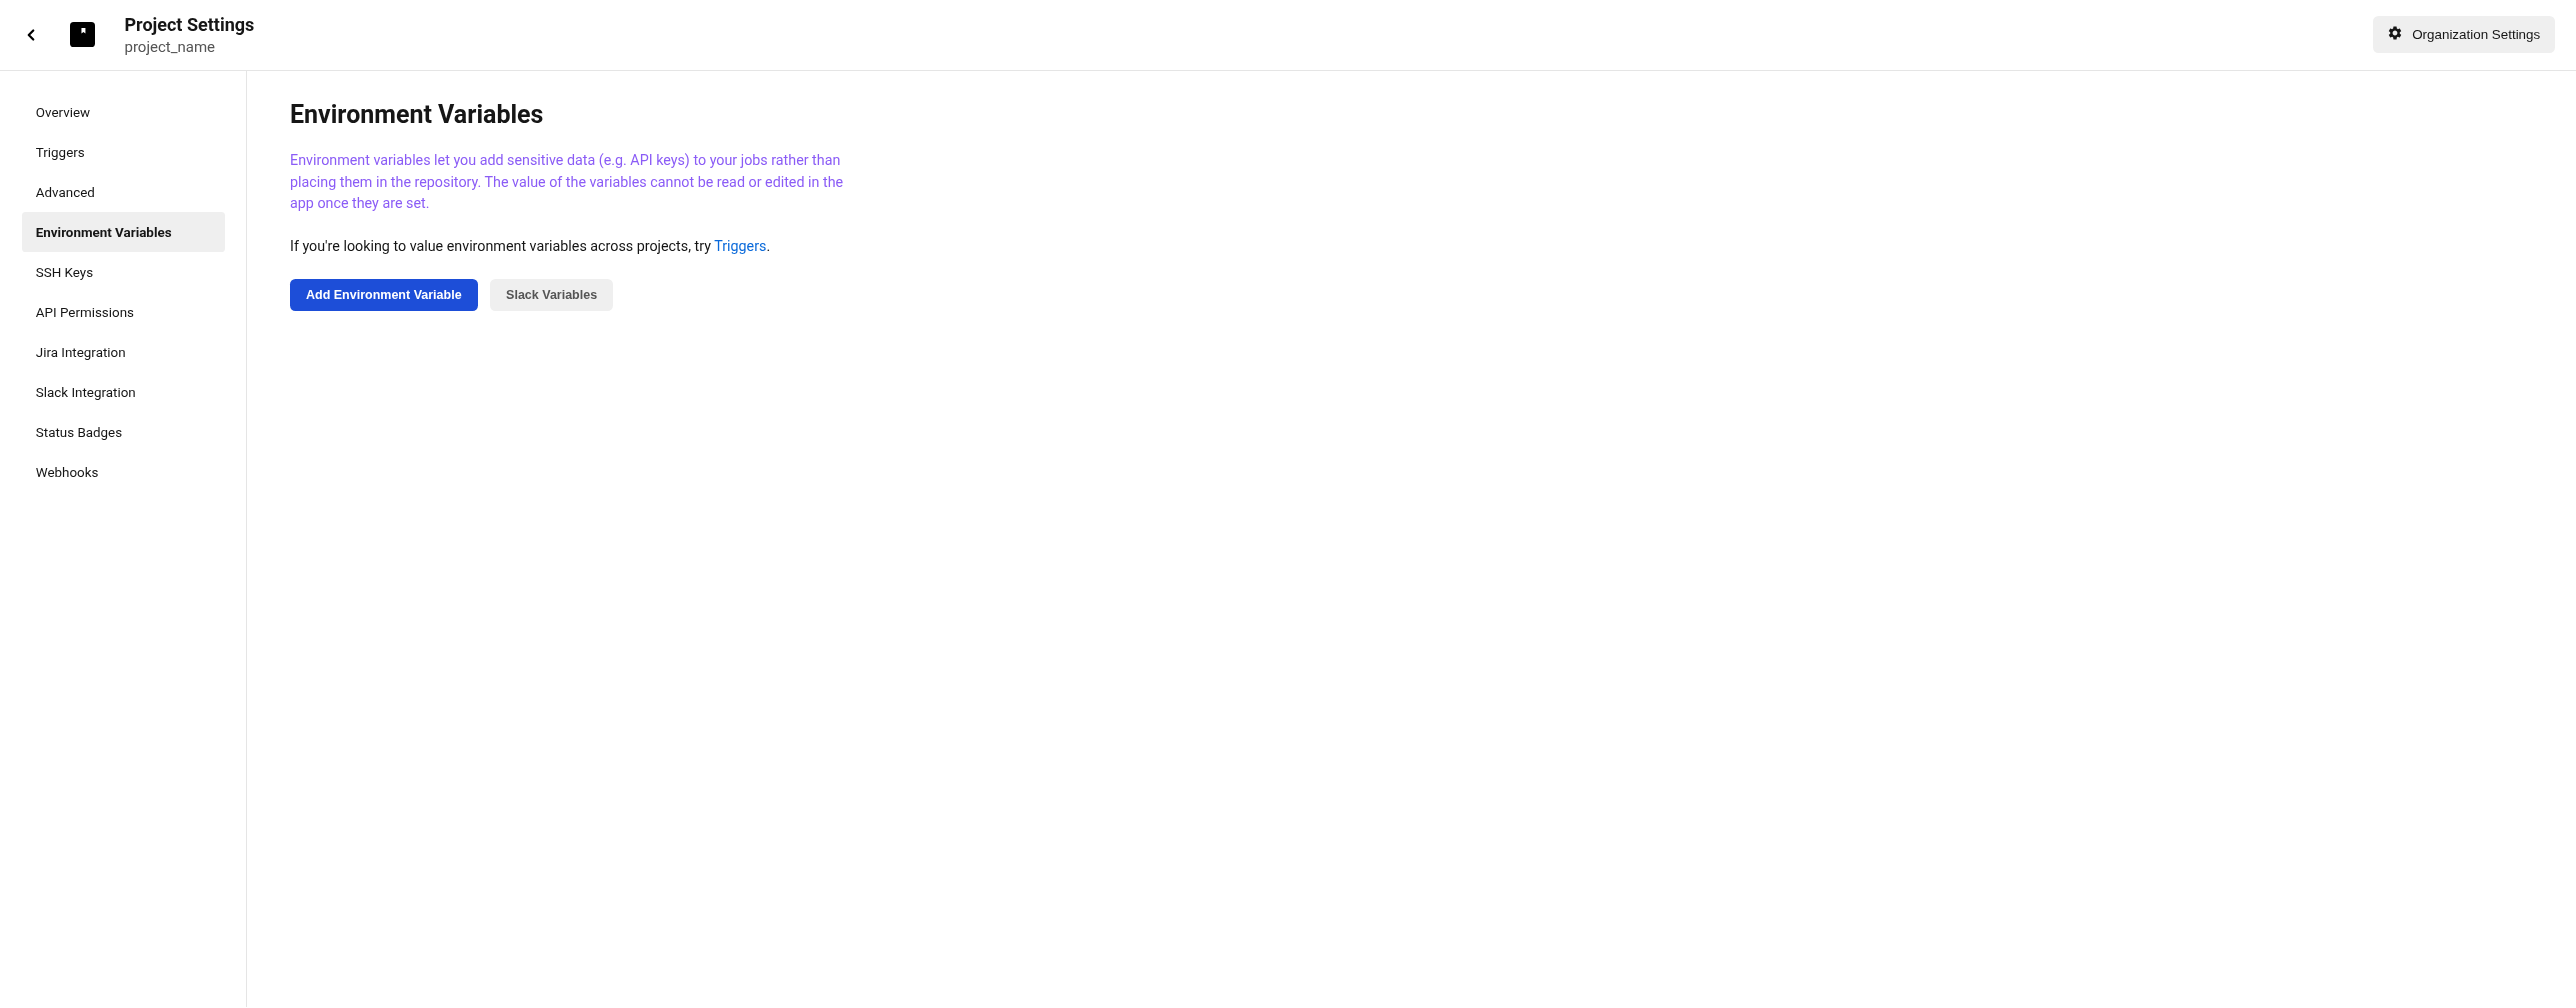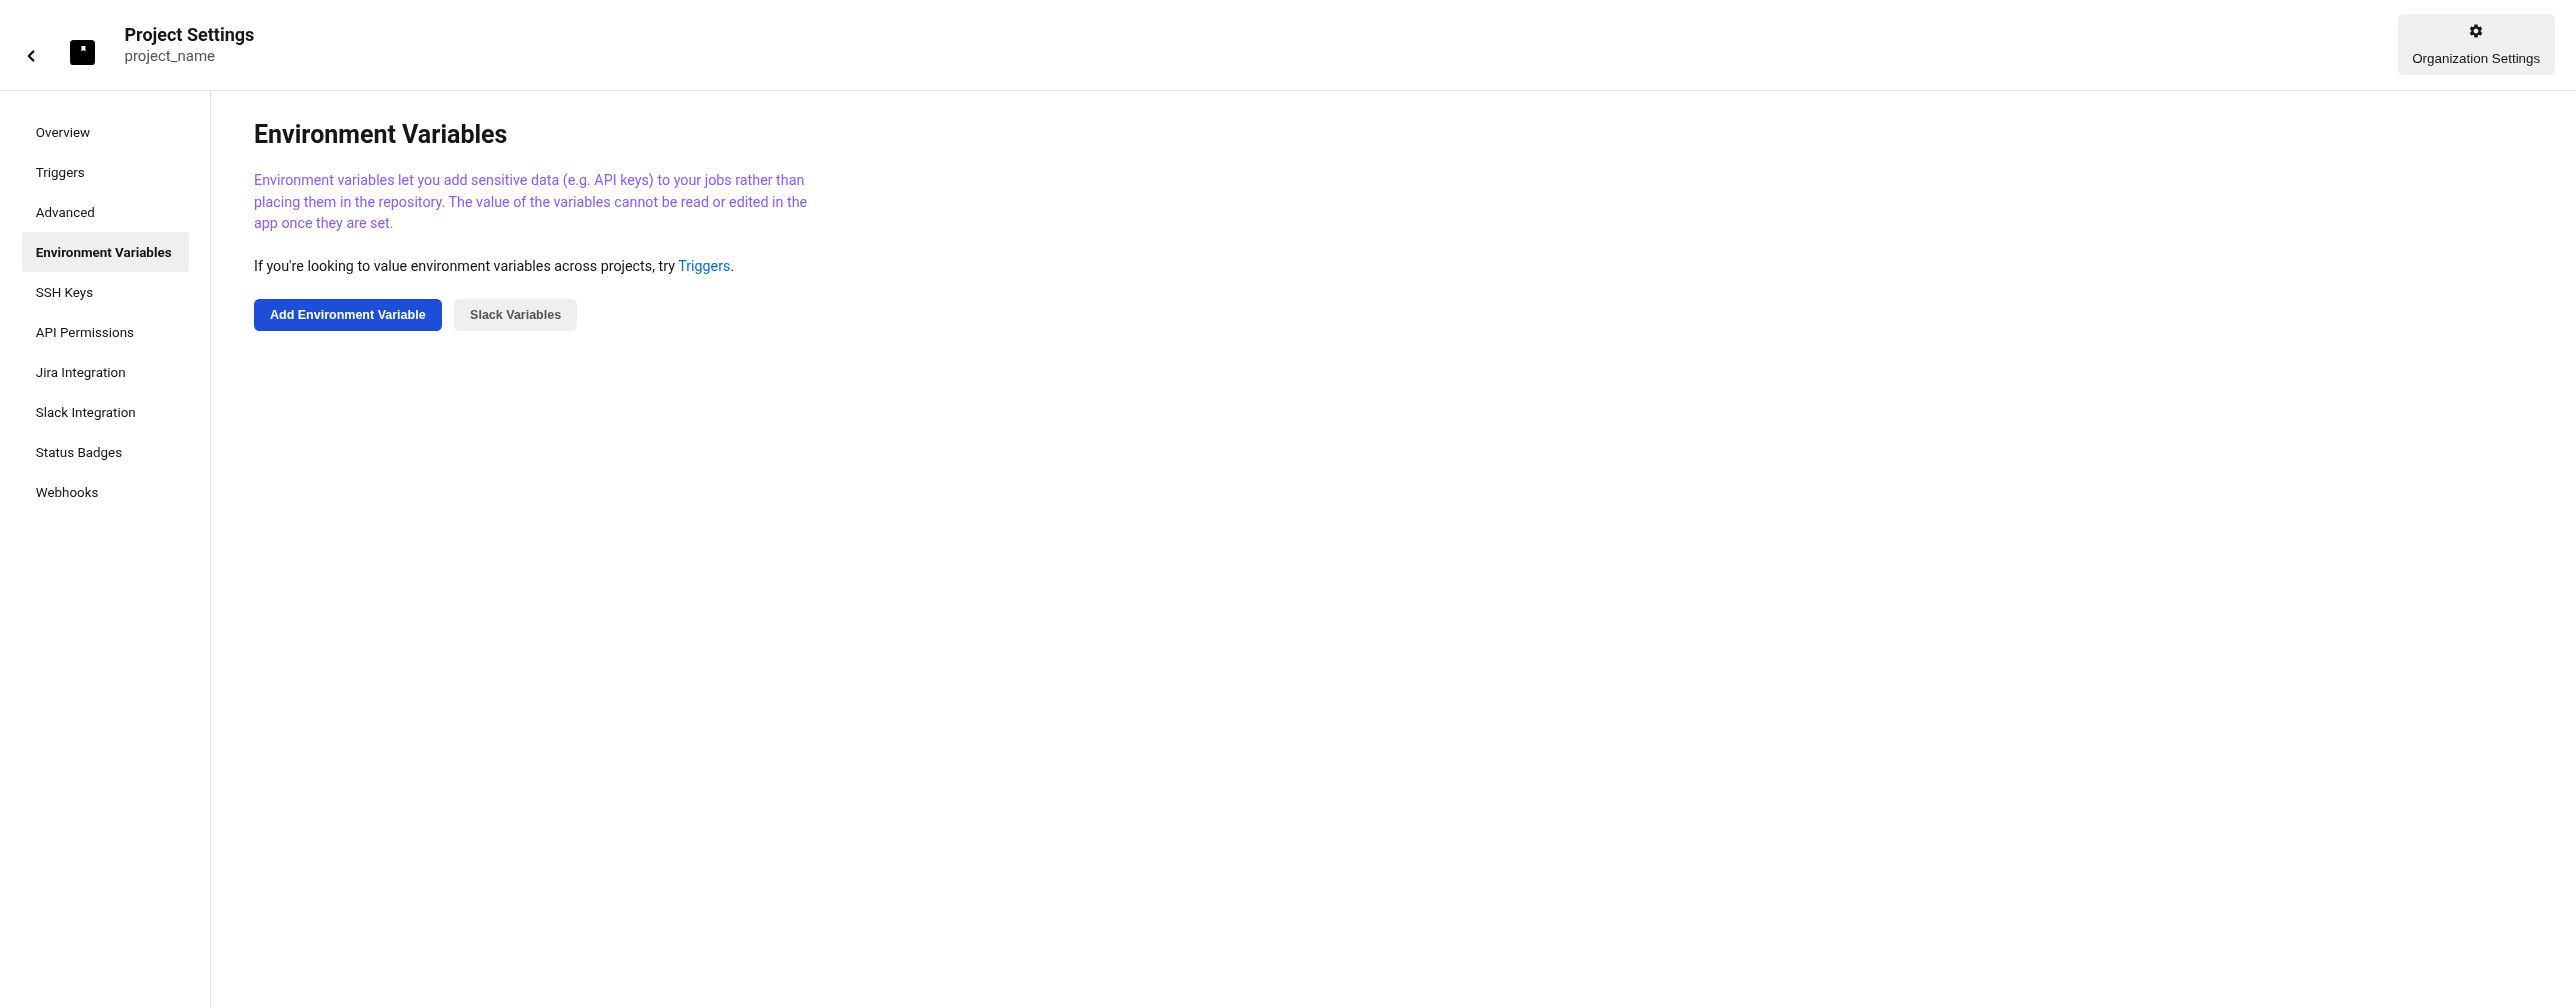--- a/index.html
+++ b/index.html
@@ -14,21 +14,21 @@
     }
     .header {
       display: flex;
       align-items: center;
       justify-content: space-between;
       padding: 14.3px 21.5px;
       border-bottom: 0.9px solid #e5e5e5;
     }
     .header-left {
       display: flex;
-      align-items: flex-end;
+      align-items: center;
       gap: 30px;
     }
     .back-icon {
       display: flex;
       align-items: center;
       justify-content: center;
       cursor: pointer;
     }
     .project-icon {
       width: 25px;
@@ -57,27 +57,26 @@
       display: flex;
       align-items: center;
       gap: 9px;
       background: #efefef;
       border: none;
       border-radius: 5.4px;
       padding: 9px 14.3px;
       font-size: 13.4px;
       color: #161616;
       cursor: pointer;
-      flex-direction: column;
     }
     .container {
       display: flex;
     }
     .sidebar {
-      width: 211px;
+      width: 247px;
       padding: 21.5px 0;
       border-right: 0.9px solid #e5e5e5;
       min-height: calc(100vh - 72px);
     }
     .sidebar-list {
       list-style: none;
       padding: 0 21.5px;
     }
     .sidebar-item {
       padding: 12.5px 14.3px;

